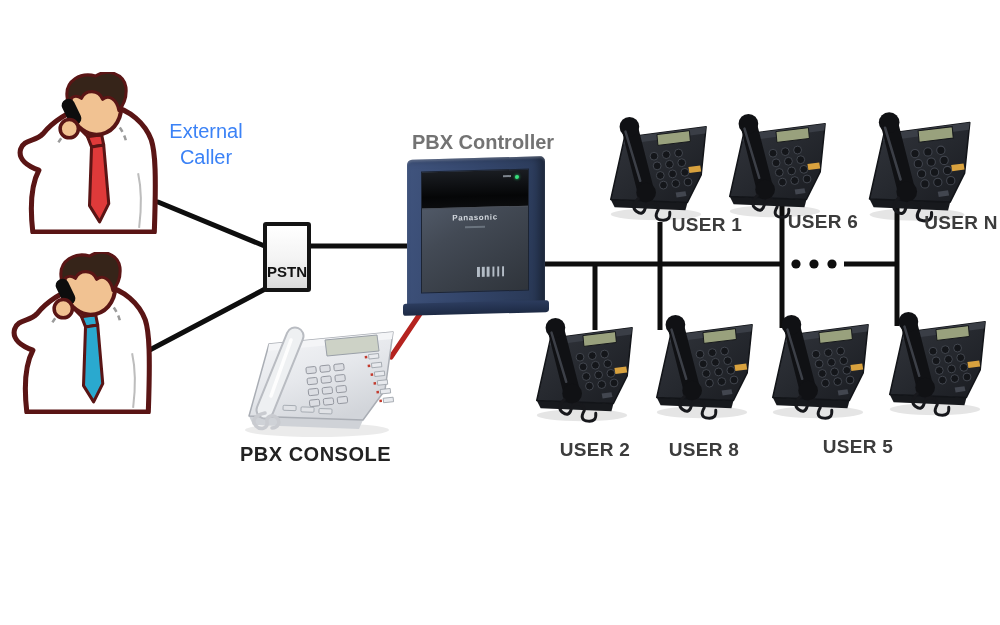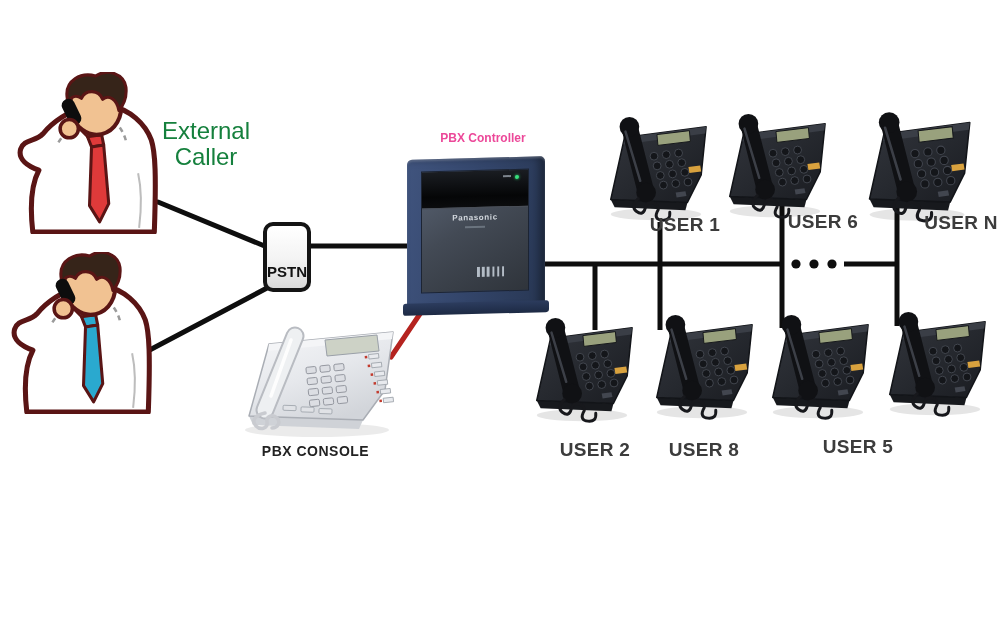--- a/index.html
+++ b/index.html
@@ -2,29 +2,29 @@
 <html><head>
 <meta charset="utf-8">
 <style>
   html,body{margin:0;padding:0;background:#ffffff;}
   .stage{
     position:relative;width:1000px;height:625px;background:#ffffff;overflow:hidden;
     font-family:"Liberation Sans","DejaVu Sans",sans-serif;
   }
   .abs{position:absolute;}
   .lbl{position:absolute;text-align:center;}
-  .lbl-caller{font-size:24px;line-height:26px;color:#15803d;}
+  .lbl-caller{font-size:20px;line-height:26px;color:#3b82f6;}
   .lbl-user{font-size:19px;font-weight:bold;color:#3c3c3c;letter-spacing:.3px;white-space:nowrap;}
-  .lbl-pbx{font-size:12px;font-weight:bold;color:#ec4899;}
-  .lbl-console{font-size:14px;font-weight:bold;color:#222;letter-spacing:.5px;}
+  .lbl-pbx{font-size:20px;font-weight:bold;color:#737373;}
+  .lbl-console{font-size:20px;font-weight:bold;color:#222;letter-spacing:.5px;}
   .lbl-title{font-family:"DejaVu Sans","Liberation Sans",sans-serif;font-size:26px;font-weight:bold;letter-spacing:.2px;}
   
   .pstn-box{
     position:absolute;left:263px;top:222px;width:48px;height:70px;box-sizing:border-box;
-    border:4px solid #141414;border-radius:10px;
+    border:4px solid #141414;border-radius:3px;
     background:linear-gradient(180deg,#ffffff 0%,#f3f3f3 55%,#d9d9d9 100%);
     display:flex;align-items:flex-end;justify-content:center;padding-bottom:8px;
     font-size:15px;font-weight:600;color:#111;
   }
   
   .pbx-device{position:absolute;left:407px;top:158px;width:138px;height:152px;transform:skewY(-1.5deg);}
   .pbx-shell{position:absolute;inset:0;border-radius:5px;
     background:linear-gradient(100deg,#40547e 0%,#33456a 50%,#283753 100%);
     box-shadow:inset 0 2px 2px rgba(255,255,255,.18), inset -6px 0 8px rgba(0,0,0,.35);}
   .pbx-base{position:absolute;left:-4px;right:-4px;bottom:-4px;height:12px;border-radius:3px;
@@ -214,21 +214,21 @@
 
   <svg class="abs" style="left:595px;top:113px" width="118" height="112" viewBox="0 0 120 112">
       <use href="#sym-phone-dark"></use>
     </svg>
   <svg class="abs" style="left:714px;top:110px" width="118" height="112" viewBox="0 0 120 112">
       <use href="#sym-phone-dark"></use>
     </svg>
   <svg class="abs" style="left:853px;top:108px" width="124" height="118" viewBox="0 0 120 112">
       <use href="#sym-phone-dark"></use>
     </svg>
-  <div class="lbl lbl-user" style="left:640px;top:214px;width:90px">USER 1</div>
+  <div class="lbl lbl-user" style="left:662px;top:214px;width:90px">USER 1</div>
   <div class="lbl lbl-user" style="left:778px;top:211px;width:90px">USER 6</div>
   <div class="lbl lbl-user" style="left:916px;top:212px;width:90px">USER N</div>
 
   <svg class="abs" style="left:521px;top:314px" width="118" height="112" viewBox="0 0 120 112">
       <use href="#sym-phone-dark"></use>
     </svg>
   <svg class="abs" style="left:641px;top:311px" width="118" height="112" viewBox="0 0 120 112">
       <use href="#sym-phone-dark"></use>
     </svg>
   <svg class="abs" style="left:757px;top:311px" width="118" height="112" viewBox="0 0 120 112">

